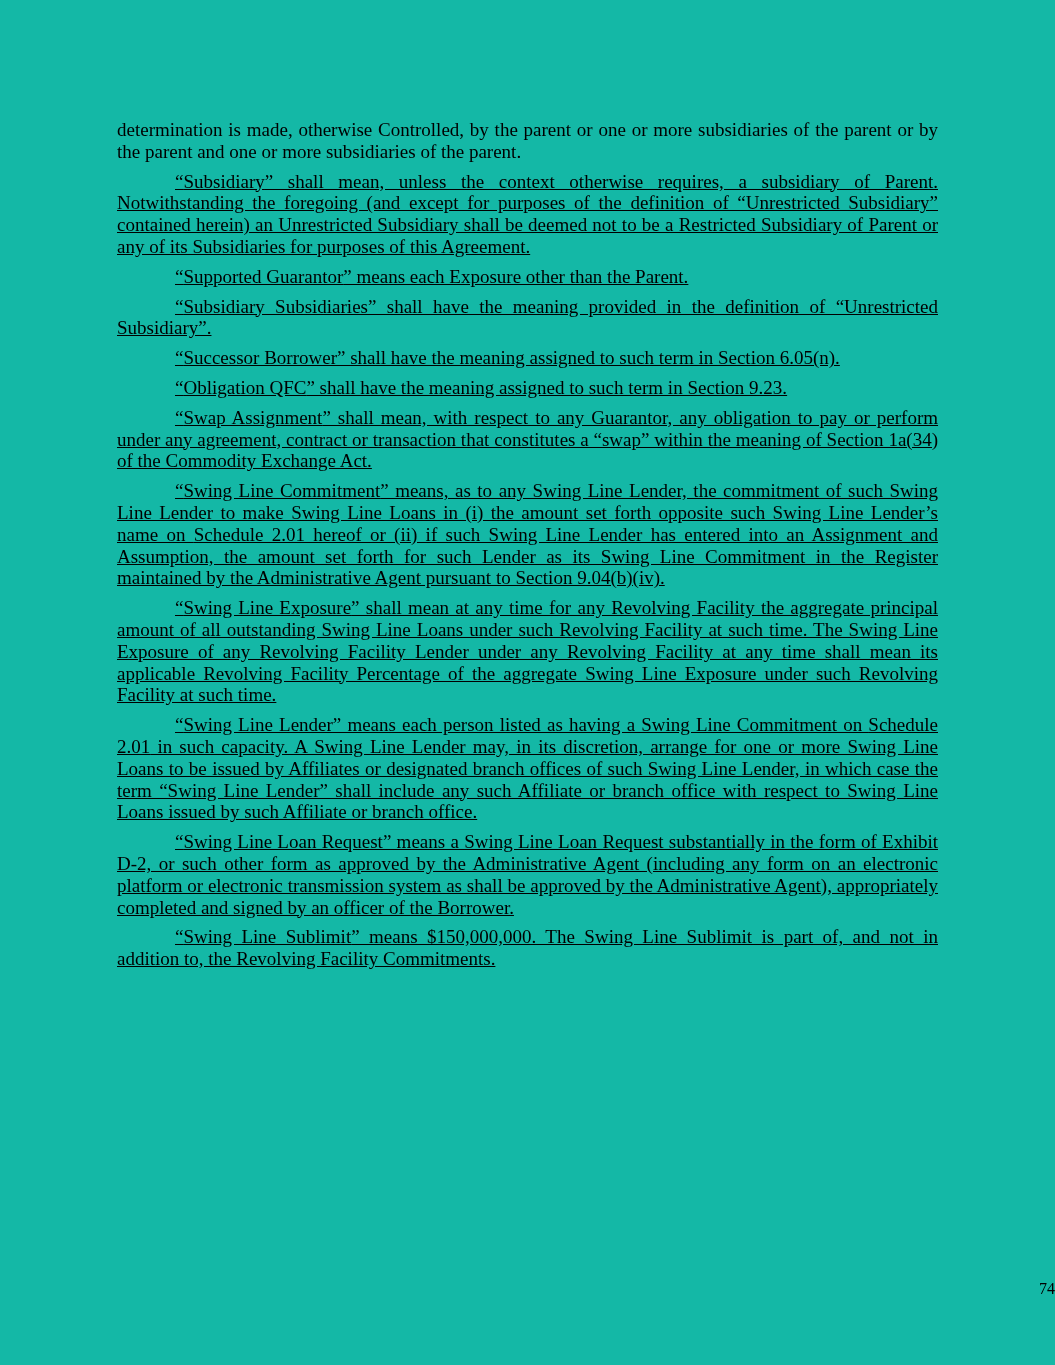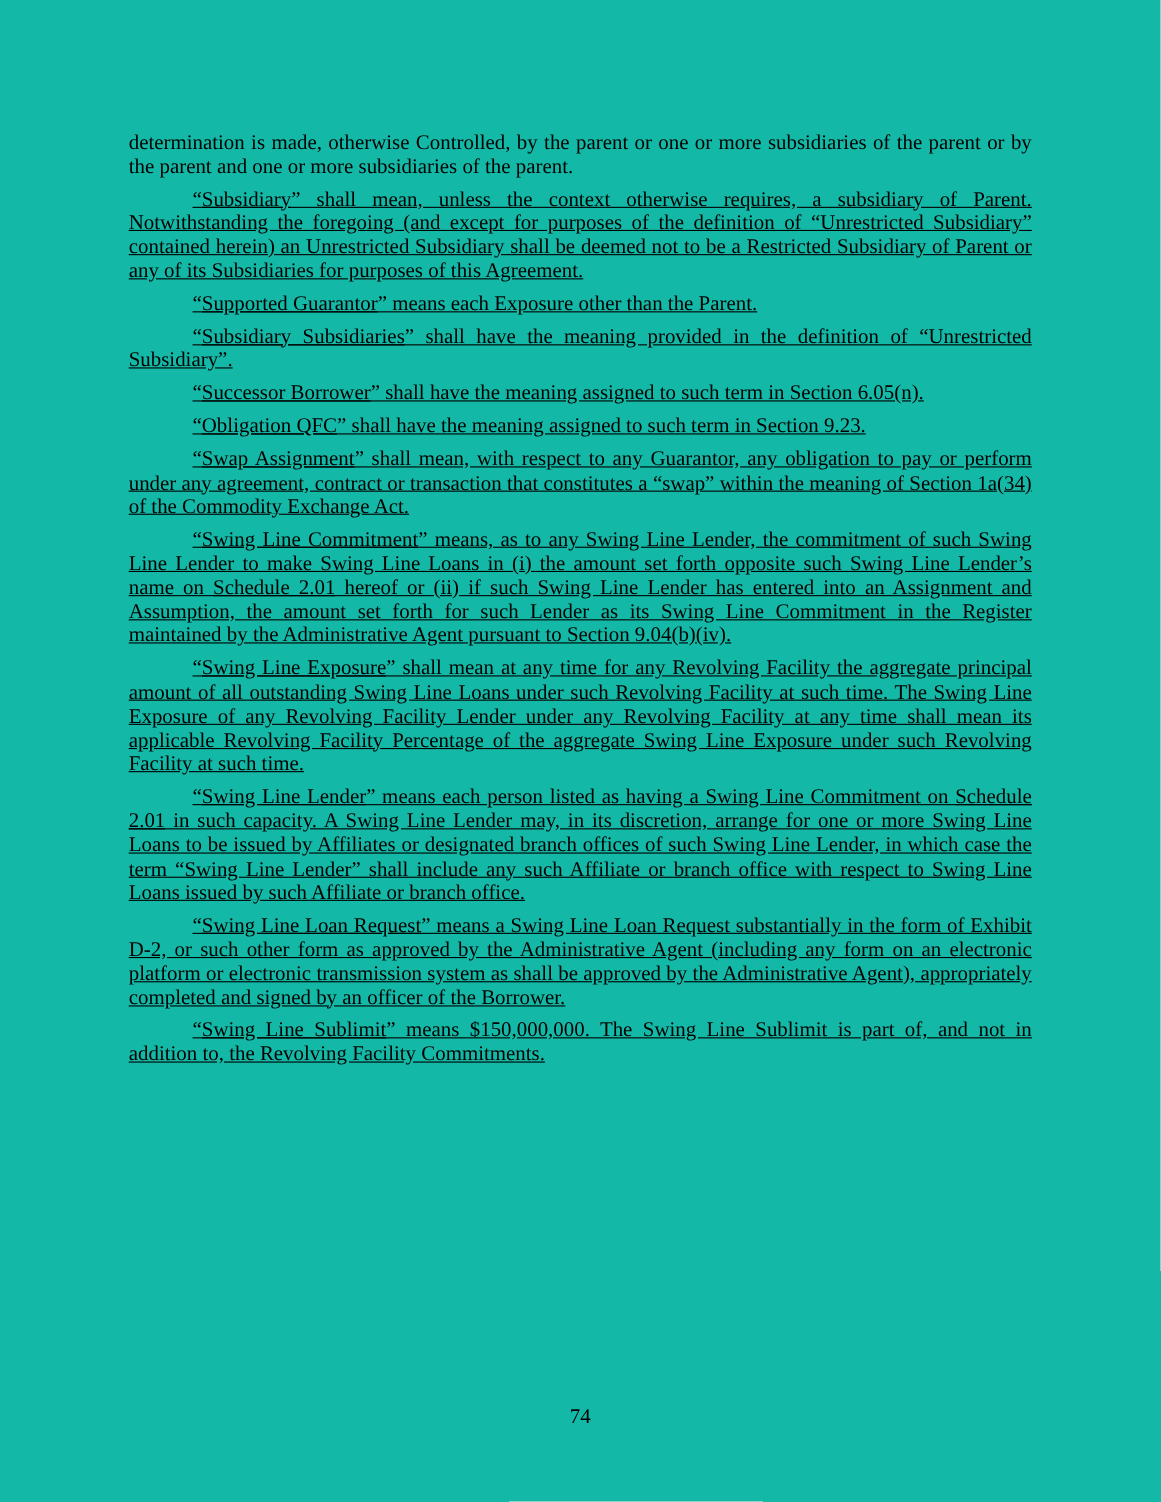--- a/index.html
+++ b/index.html
@@ -36,22 +36,22 @@
     text-indent: 58px;
   }
   .underline {
     text-decoration: underline;
   }
   .page-number {
     position: absolute;
     top: 1278px;
     left: 0;
     width: 100%;
-    text-align: center;
-    font-size: 19px;
+    text-align: right;
+    font-size: 16px;
     line-height: 22px;
   }
 </style>
 </head>
 <body>
 
 <div class="page">
   <div class="doc-body">
       <p><span>determination is made, otherwise Controlled, by the parent or one or more subsidiaries of the parent or by the parent and one or more subsidiaries of the parent.</span></p>
       <p class="indent"><span>“</span><span class="underline">Subsidiary</span><span>” shall mean, unless the context otherwise requires, a subsidiary of Parent. Notwithstanding the foregoing (and except for purposes of the definition of “Unrestricted Subsidiary” contained herein) an Unrestricted Subsidiary shall be deemed not to be a Restricted Subsidiary of Parent or any of its Subsidiaries for purposes of this Agreement.</span></p>

